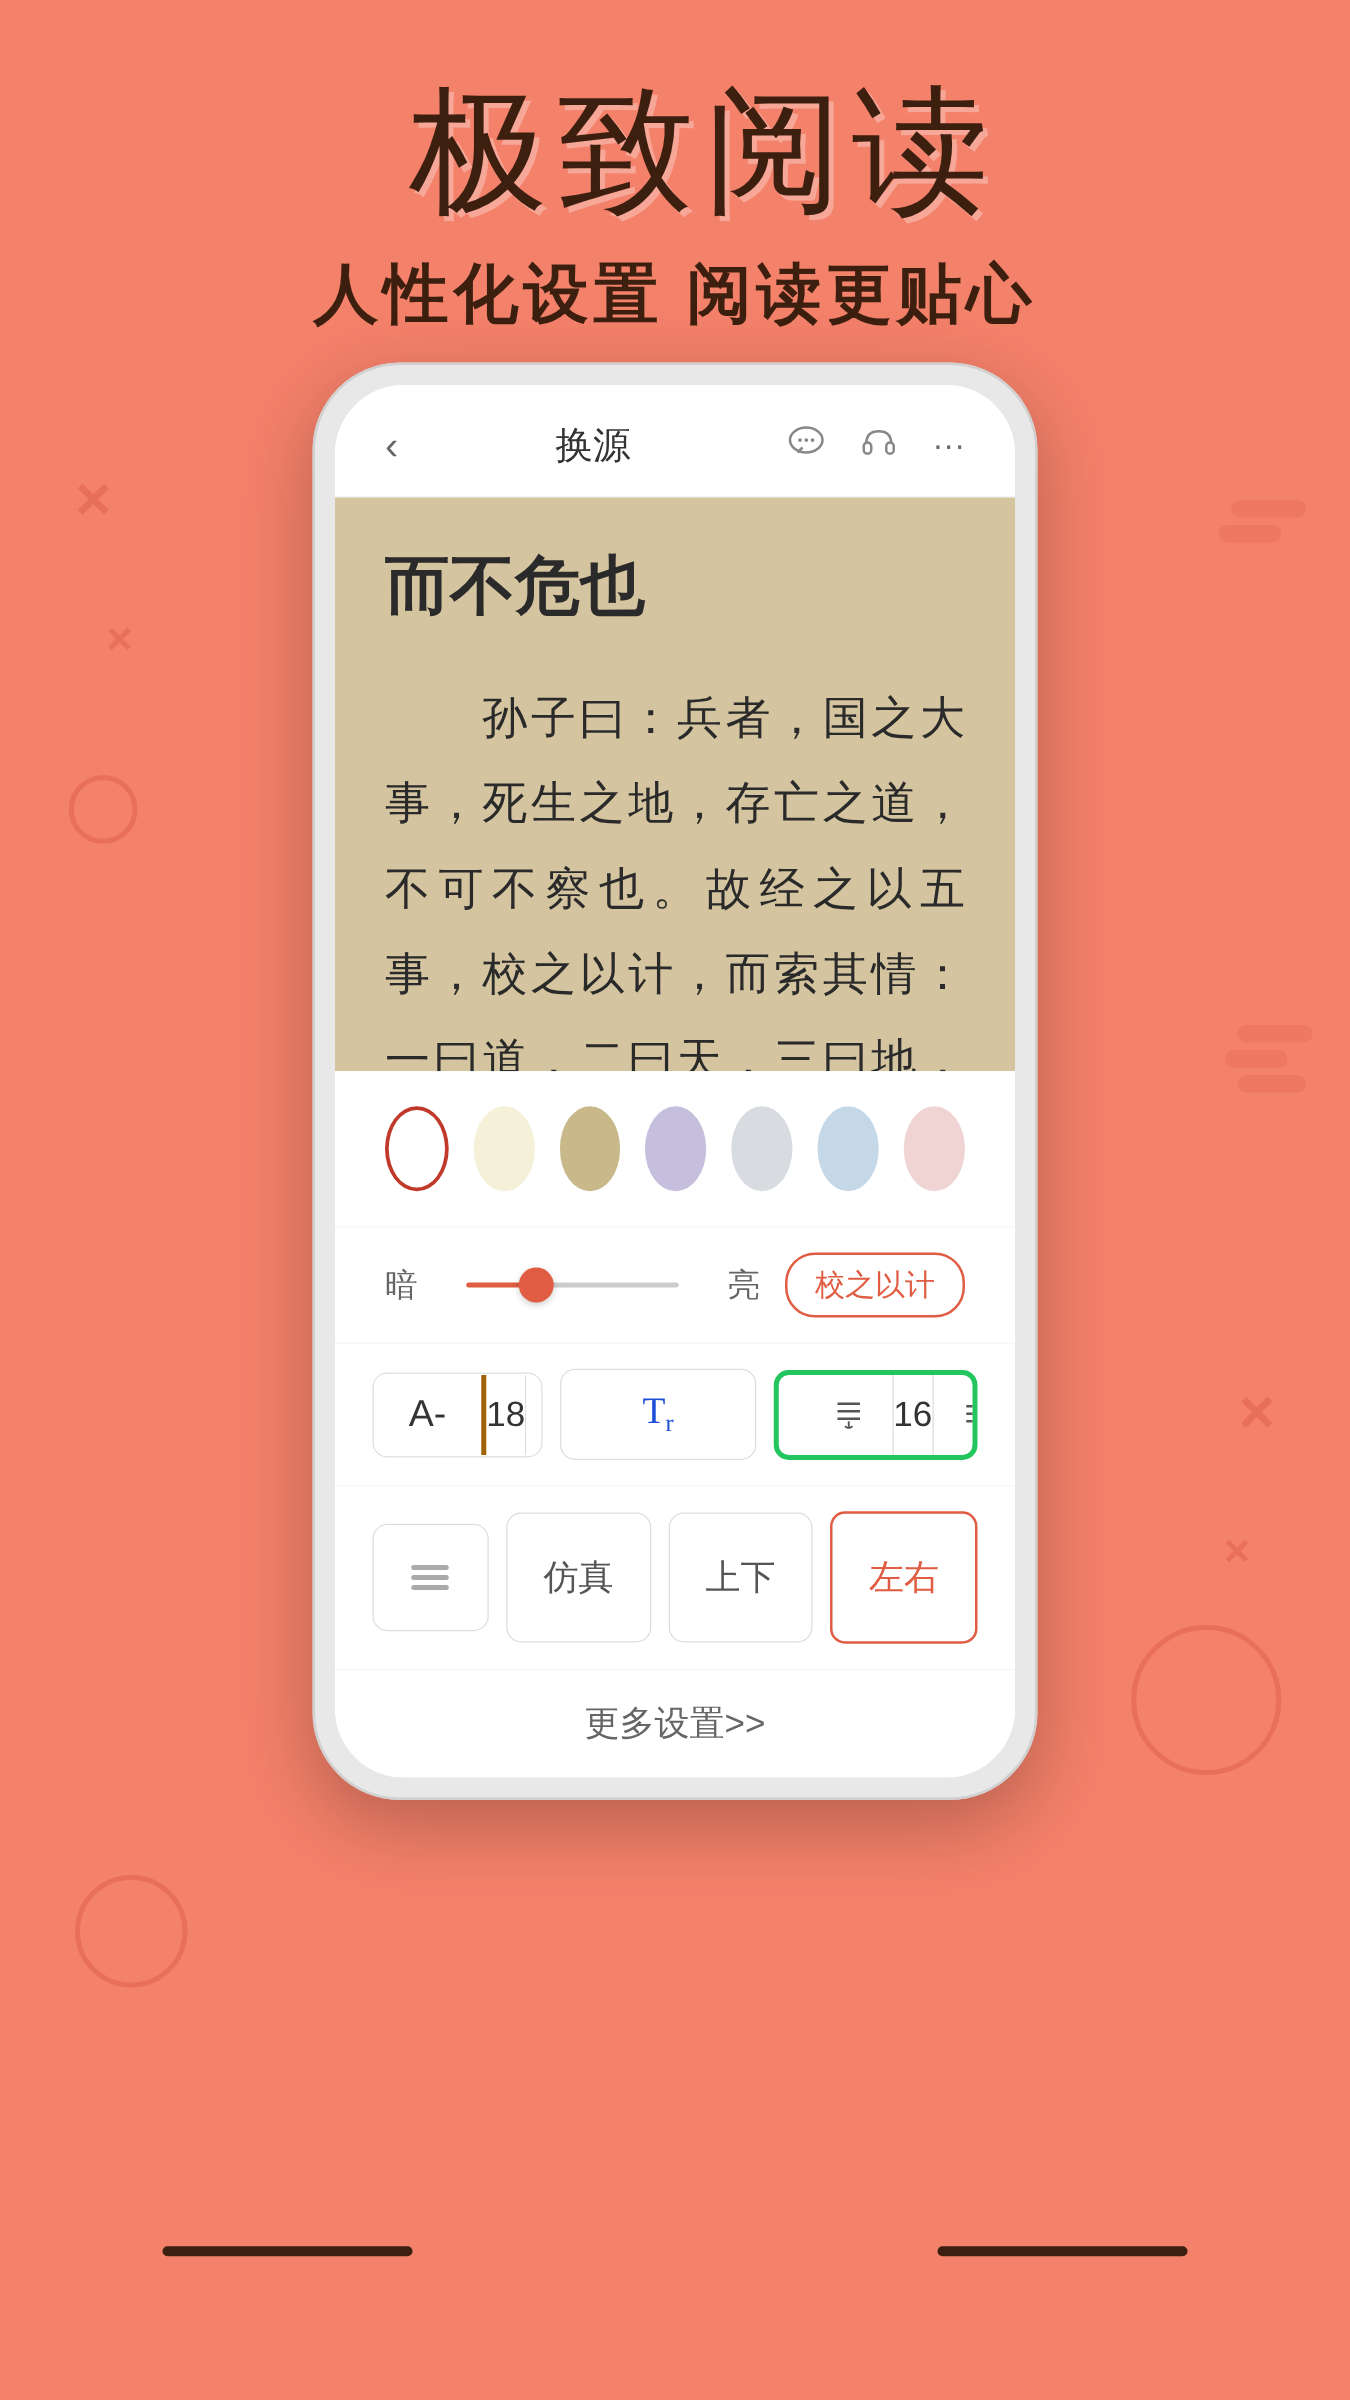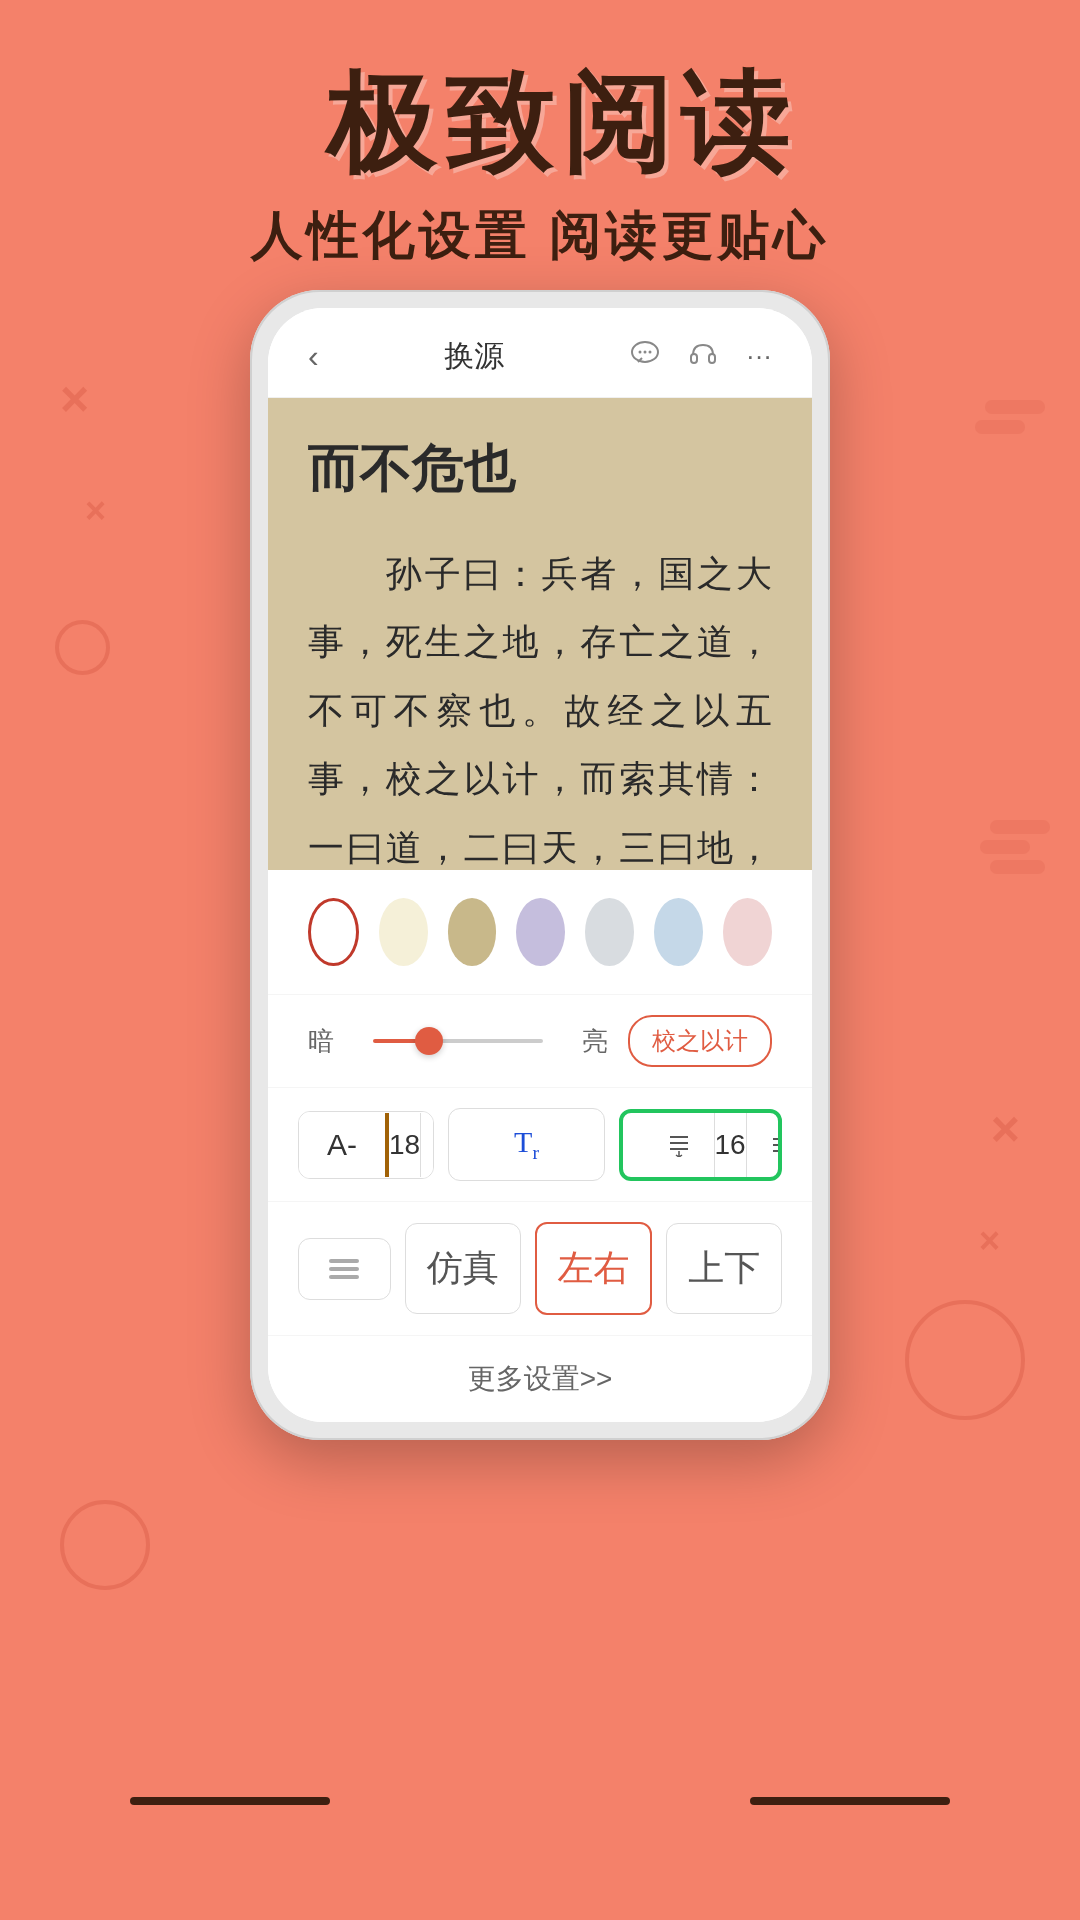--- a/index.html
+++ b/index.html
@@ -17,21 +17,21 @@
     .title-area {
       position: absolute;
       top: 60px;
       left: 0;
       right: 0;
       text-align: center;
     }
 
     .main-title {
       font-size: 110px;
-      font-weight: 700;
+      font-weight: 400;
       color: #3D1F10;
       text-shadow: 4px 4px 0px rgba(255,255,255,0.3);
       letter-spacing: 8px;
       font-family: 'SimHei', 'Arial Black', sans-serif;
       line-height: 1.1;
       margin-left: 47px;
     }
 
     .sub-title {
       font-size: 52px;
@@ -300,24 +300,24 @@
       padding: 20px 30px;
       gap: 14px;
       border-bottom: 1px solid #f5f5f5;
     }
 
     .mode-btn {
       flex: 0.5;
       display: flex;
       align-items: center;
       justify-content: center;
-      padding: 20px 0;
+      padding: 32px 0;
       border: 1px solid #ddd;
       border-radius: 12px;
-      font-size: 36px;
+      font-size: 28px;
       color: #555;
       background: white;
       cursor: pointer;
     }
 
     .mode-btn.active {
       border: 2px solid #E05C42;
       color: #E05C42;
       background: white;
     }
@@ -467,25 +467,25 @@
             <div class="mode-btn" style="flex:0.4;">
               <div style="display:flex; flex-direction:column; gap:4px; align-items:center;">
                 <div style="width:30px; height:4px; background:#aaa; border-radius:2px;"></div>
                 <div style="width:30px; height:4px; background:#aaa; border-radius:2px;"></div>
                 <div style="width:30px; height:4px; background:#aaa; border-radius:2px;"></div>
               </div>
             </div>
             <div class="mode-btn">
               <span>仿真</span>
             </div>
+            <div class="mode-btn">
+              <span>上下</span>
+            </div>
             <div class="mode-btn active">
               <span>左右</span>
-            </div>
-            <div class="mode-btn">
-              <span>上下</span>
             </div>
           </div>
 
           <div class="more-settings">
             <span>更多设置&gt;&gt;</span>
           </div>
 
         </div>
       </div>
     </div>

